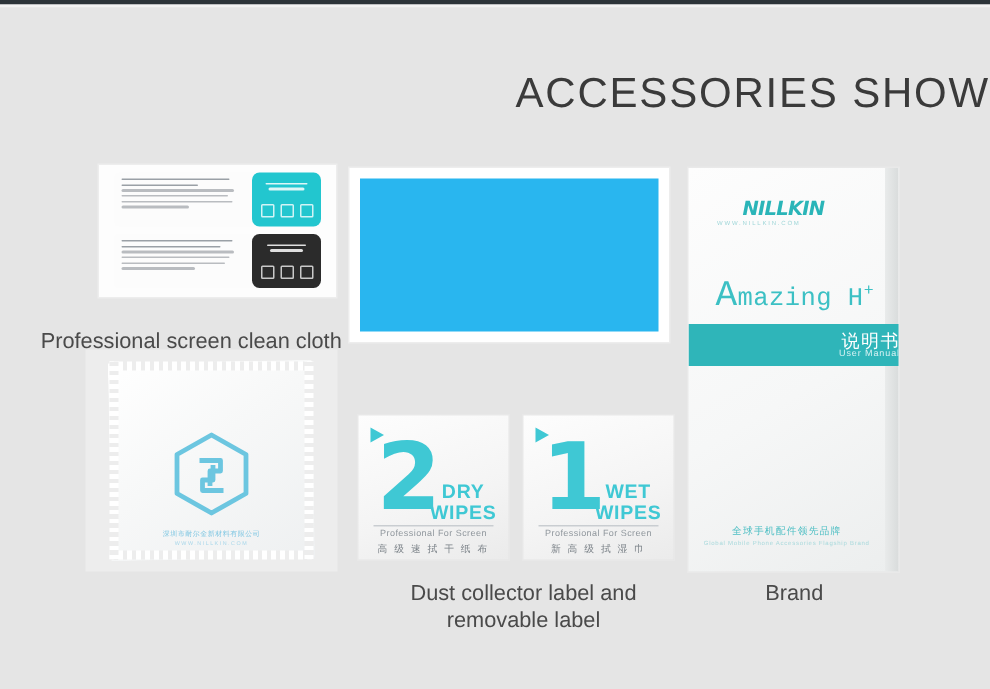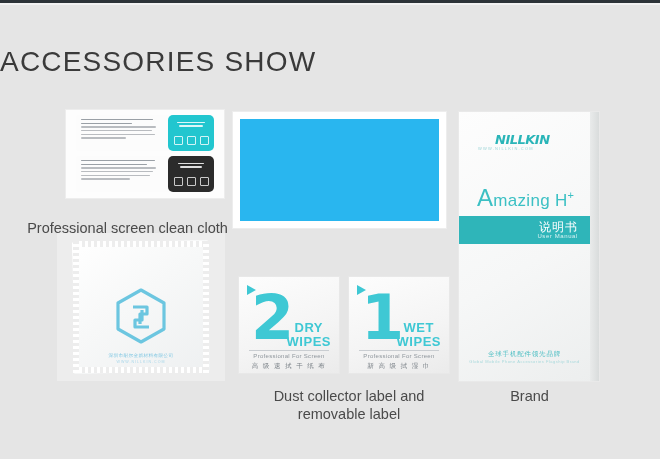--- a/index.html
+++ b/index.html
@@ -7,21 +7,21 @@
     width:660px;height:459px;overflow:hidden;
     background:#e4e4e4;
     font-family:"Liberation Sans","DejaVu Sans",sans-serif;
     position:relative;
   }
   .top-edge{position:absolute;top:0;left:0;width:660px;height:3px;background:#2c3338;}
   .top-edge2{position:absolute;top:3px;left:0;width:660px;height:2px;background:#f2f2f2;}
   .stage{position:absolute;top:5px;left:0;width:660px;height:454px;background:#e5e5e5;}
 
   .page-title{
-    position:absolute;top:41px;left:0;width:660px;text-align:left;
+    position:absolute;top:41px;left:0;width:660px;text-align:right;
     font-size:28px;letter-spacing:1.2px;color:#3a3a3a;font-weight:400;
   }
 
   
   .photo{position:absolute;background:#fbfbfb;overflow:hidden;}
 
   
   #clean-cloth-photo{left:66px;top:105px;width:158px;height:88px;
     background:#fdfdfd;box-shadow:0 0 0 1px #ededed;}
   .packet{position:absolute;left:10px;width:138px;height:36px;border-radius:3px;
@@ -91,24 +91,24 @@
   #manual-photo{left:459px;top:107px;width:140px;height:269px;
     background:linear-gradient(150deg,#fdfdfd 0%,#f6f7f7 55%,#eceeee 100%);
     box-shadow:0 0 0 1px #e9e9e9;}
   #manual-fold{position:absolute;right:0;top:0;width:9px;height:269px;
     background:linear-gradient(90deg,#e9ebeb,#d9dcdc);}
   #manual-logo{position:absolute;left:18px;top:20px;font-size:13px;font-weight:700;
     font-style:italic;color:#2ab5b8;letter-spacing:-.5px;
     font-family:"DejaVu Sans",sans-serif;margin-left:18px;}
   #manual-logo-sub{position:absolute;left:19px;top:34px;font-size:4px;color:#9fd6d8;letter-spacing:1.2px;}
   #manual-product{position:absolute;left:18px;top:72px;color:#3cc0c4;
-    font-size:17px;letter-spacing:.3px;white-space:nowrap;}
+    font-size:17px;letter-spacing:.3px;white-space:nowrap;font-family:Liberation Mono, monospace;}
   #manual-product .cap{font-size:24px;}
   #manual-product .plus{font-size:11px;vertical-align:super;}
-  #manual-band{position:absolute;left:0;top:104px;width:131px;height:28px;background:#2fb5b9;}
+  #manual-band{position:absolute;left:0;top:104px;width:131px;height:28px;background:#2fb5b9;padding-left:22px;}
   #manual-band-cn{position:absolute;right:12px;top:3px;color:#fff;font-size:12px;letter-spacing:1px;}
   #manual-band-en{position:absolute;right:12px;top:17px;color:#d8f2f3;font-size:6px;letter-spacing:.6px;}
   #manual-footer-cn{position:absolute;left:0;top:238px;width:131px;text-align:center;
     font-size:6.5px;color:#4fbfc4;letter-spacing:.8px;}
   #manual-footer-en{position:absolute;left:0;top:247px;width:131px;text-align:center;
     font-size:4px;color:#a8d9dc;letter-spacing:.5px;}
 
   
   .caption{position:absolute;text-align:center;color:#4a4a4a;font-size:14.5px;line-height:18px;}
   #caption-clean-cloth{left:20px;top:200px;width:215px;margin-top:14px;}

